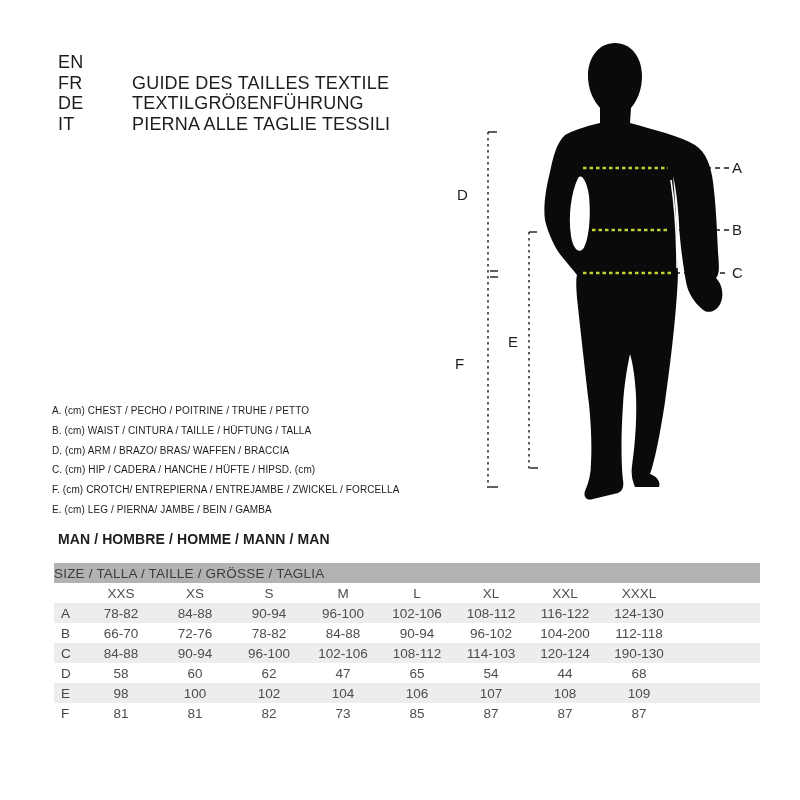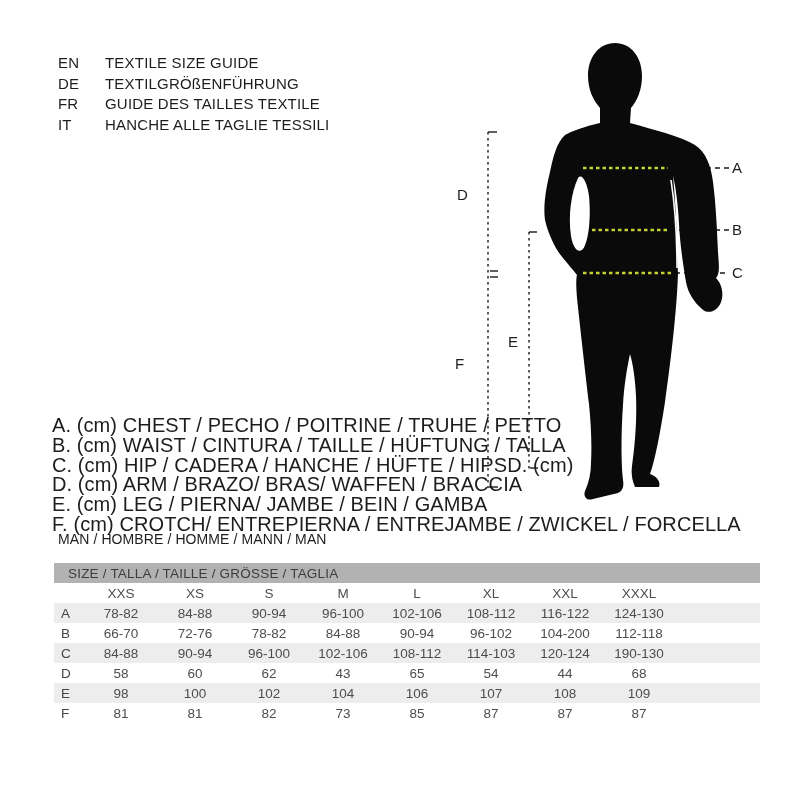--- a/index.html
+++ b/index.html
@@ -2,60 +2,59 @@
 <html><head>
 <meta charset="utf-8">
 <style>
   html,body{margin:0;padding:0;background:#ffffff;}
   .canvas{
     position:relative;width:800px;height:800px;background:#ffffff;overflow:hidden;
     font-family:"Liberation Sans","DejaVu Sans",sans-serif;color:#1d1d1b;
   }
   
   .lang-list{position:absolute;left:58px;top:52px;}
-  .lang-row{display:flex;height:20.7px;align-items:center;font-size:15px;font-weight:500;letter-spacing:.2px;}
+  .lang-row{display:flex;height:20.7px;align-items:center;font-size:18px;font-weight:500;letter-spacing:.2px;gap:27px;}
   .lang-code{width:47px;flex:0 0 47px;}
   .lang-text{white-space:nowrap;}
   
   .figure-wrap{position:absolute;left:440px;top:30px;width:320px;height:490px;}
   .figure-wrap svg{display:block;}
   .marker-text{font-family:"Liberation Sans","DejaVu Sans",sans-serif;font-size:15px;fill:#1d1d1b;}
   
-  .legend{position:absolute;left:52px;top:416px;font-size:20px;font-weight:500;letter-spacing:.1px;}
+  .legend{position:absolute;left:52px;top:401px;font-size:10px;font-weight:500;letter-spacing:.1px;}
   .legend-item{height:19.8px;line-height:19.8px;white-space:nowrap;}
-  .gender-line{position:absolute;left:58px;top:531px;font-size:14px;font-weight:400;letter-spacing:.1px;}
+  .gender-line{position:absolute;left:58px;top:531px;font-size:14px;font-weight:700;letter-spacing:.1px;}
   
   .size-table{position:absolute;left:54px;top:563px;width:706px;border-collapse:collapse;table-layout:fixed;}
   .size-table td{height:20px;padding:0;text-align:center;font-size:13.5px;color:#4d4d4f;vertical-align:middle;}
-  .size-table tr.t-header td{background:#b2b2b2;color:#3c3c3e;text-align:left;padding-left:14px;font-weight:500;letter-spacing:.2px;}
+  .size-table tr.t-header td{background:#b2b2b2;color:#3c3c3e;text-align:left;padding-left:0;font-weight:500;letter-spacing:.2px;}
   .size-table td.row-label{text-align:left;padding-left:7px;color:#454547;}
   .size-table tr.alt td{background:#ededed;}
   .size-table tr.t-header td{background:#b2b2b2 !important;}
 </style>
 </head>
 <body>
 
 <div class="canvas">
 
   <div class="lang-list">
     <div class="lang-row">
       <span class="lang-code">EN</span>
-      <span class="lang-text">TEXTILE SIZE GUIDE</span>
+    </div>
+    <div class="lang-row">
+      <span class="lang-code">FR</span>
+      <span class="lang-text">GUIDE DES TAILLES TEXTILE</span>
     </div>
     <div class="lang-row">
       <span class="lang-code">DE</span>
       <span class="lang-text">TEXTILGRÖßENFÜHRUNG</span>
     </div>
     <div class="lang-row">
-      <span class="lang-code">FR</span>
-      <span class="lang-text">GUIDE DES TAILLES TEXTILE</span>
-    </div>
-    <div class="lang-row">
       <span class="lang-code">IT</span>
-      <span class="lang-text">HANCHE ALLE TAGLIE TESSILI</span>
+      <span class="lang-text">PIERNA ALLE TAGLIE TESSILI</span>
     </div>
   </div>
 
   <div class="figure-wrap">
     <svg width="320" height="490" viewBox="0 0 320 490">
 
       <line x1="230" y1="138" x2="289" y2="138" stroke="#1a1a1a" stroke-width="1.4" stroke-dasharray="5 4"></line>
       <line x1="230" y1="200" x2="289" y2="200" stroke="#1a1a1a" stroke-width="1.4" stroke-dasharray="5 4"></line>
       <line x1="235" y1="243" x2="289" y2="243" stroke="#1a1a1a" stroke-width="1.4" stroke-dasharray="5 4"></line>
 
@@ -129,24 +128,24 @@
       <text class="marker-text" x="292" y="248">C</text>
       <text class="marker-text" x="17" y="170">D</text>
       <text class="marker-text" x="68" y="317">E</text>
       <text class="marker-text" x="15" y="339">F</text>
     </svg>
   </div>
 
   <div class="legend">
     <div class="legend-item">A. (cm) CHEST / PECHO / POITRINE / TRUHE / PETTO</div>
     <div class="legend-item">B. (cm) WAIST / CINTURA / TAILLE / HÜFTUNG / TALLA</div>
+    <div class="legend-item">D. (cm) ARM / BRAZO/ BRAS/ WAFFEN / BRACCIA</div>
     <div class="legend-item">C. (cm) HIP / CADERA / HANCHE / HÜFTE / HIPSD. (cm)</div>
-    <div class="legend-item">D. (cm) ARM / BRAZO/ BRAS/ WAFFEN / BRACCIA</div>
+    <div class="legend-item">F. (cm) CROTCH/ ENTREPIERNA / ENTREJAMBE / ZWICKEL / FORCELLA</div>
     <div class="legend-item">E. (cm) LEG / PIERNA/ JAMBE / BEIN / GAMBA</div>
-    <div class="legend-item">F. (cm) CROTCH/ ENTREPIERNA / ENTREJAMBE / ZWICKEL / FORCELLA</div>
   </div>
 
   <div class="gender-line">MAN / HOMBRE / HOMME / MANN / MAN</div>
 
   <table class="size-table">
     <colgroup>
       <col style="width:30px">
         <col style="width:74px">
         <col style="width:74px">
         <col style="width:74px">
@@ -207,21 +206,21 @@
       <td>114-103</td>
       <td>120-124</td>
       <td>190-130</td>
       <td></td>
     </tr>
     <tr>
       <td class="row-label">D</td>
       <td>58</td>
       <td>60</td>
       <td>62</td>
-      <td>43</td>
+      <td>47</td>
       <td>65</td>
       <td>54</td>
       <td>44</td>
       <td>68</td>
       <td></td>
     </tr>
     <tr class="alt">
       <td class="row-label">E</td>
       <td>98</td>
       <td>100</td>

